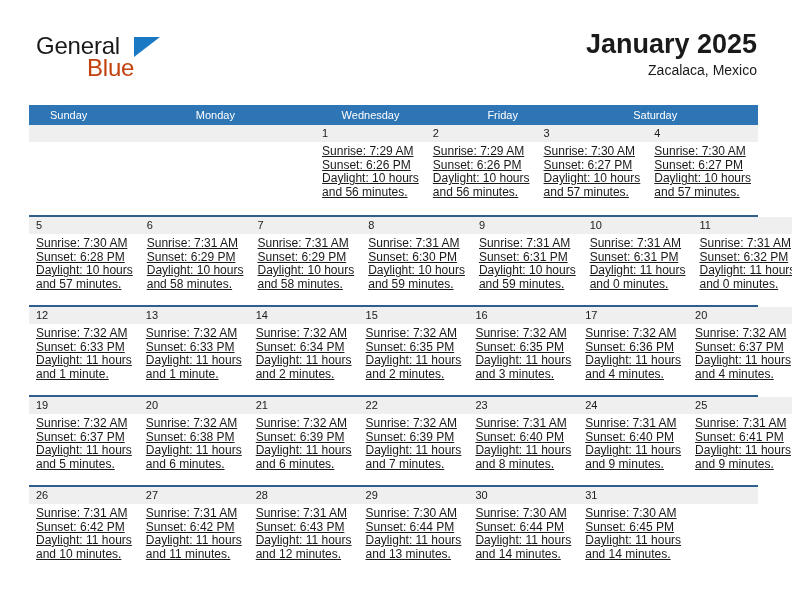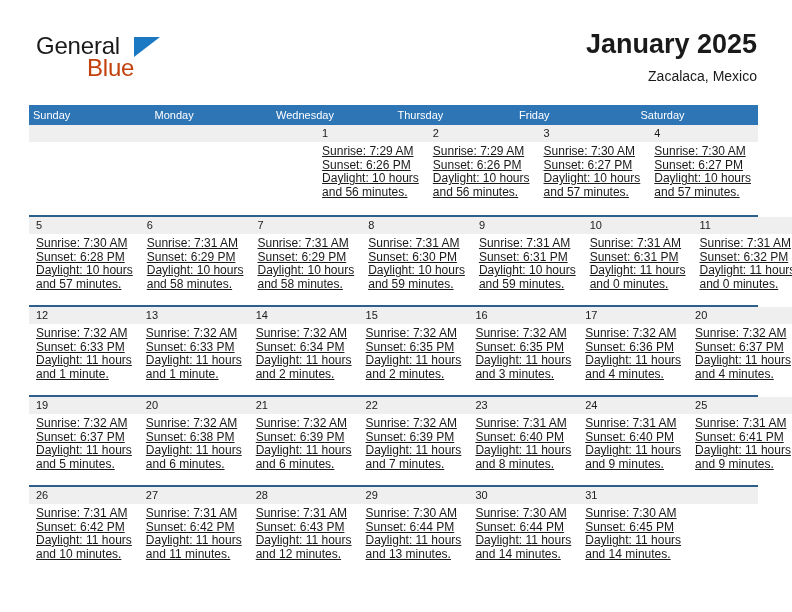--- a/index.html
+++ b/index.html
@@ -74,42 +74,41 @@
     font-size: 27px;
     color: #1a1a1a;
     line-height: 32px;
     white-space: nowrap;
     font-weight: bold;
   }
   .location {
     font-size: 14px;
     color: #1a1a1a;
     line-height: 20px;
-    margin-top: 6px;
     white-space: nowrap;
   }
 
   
   .calendar {
     position: absolute;
     left: 29px;
     top: 105px;
     width: 729px;
   }
   .weekday-row {
     display: flex;
     background: #2e75b6;
     height: 20px;
   }
   .weekday {
     flex: 1 1 0;
     color: #ffffff;
     font-size: 11px;
     line-height: 20px;
-    padding-left: 4px;
+    padding-left: 21px;
     box-sizing: border-box;
     white-space: nowrap;
   }
   .week-row {
     display: flex;
     height: 90px;
     border-top: 2px solid #2e5f8a;
     box-sizing: border-box;
   }
   .week-row.first {
@@ -160,21 +159,20 @@
       <div class="month-title">January 2025</div>
       <div class="location">Zacalaca, Mexico</div>
     </div>
   </div>
 
   <div class="calendar">
     <div class="weekday-row" id="weekday-row">
         <div class="weekday">Sunday</div>
         <div class="weekday">Monday</div>
         <div class="weekday">Wednesday</div>
-        <div class="weekday">Thursday</div>
         <div class="weekday">Friday</div>
         <div class="weekday">Saturday</div>
       </div>
     <div id="weeks-container">
         <div class="week-row first">
           <div class="day-cell empty">
             <div class="day-number-band"></div>
           </div>
           <div class="day-cell empty">
             <div class="day-number-band"></div>

